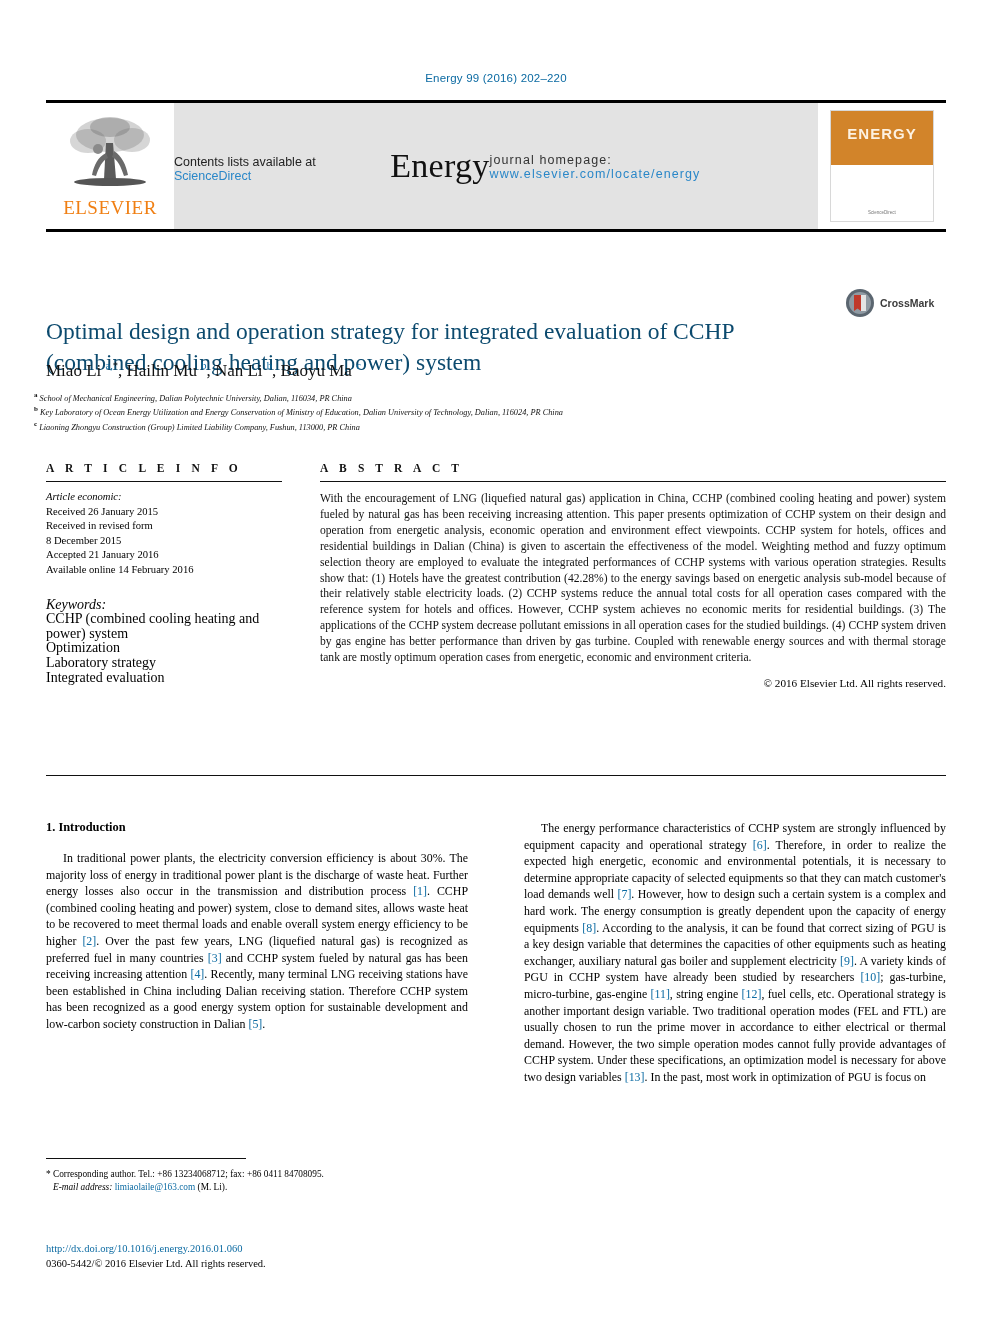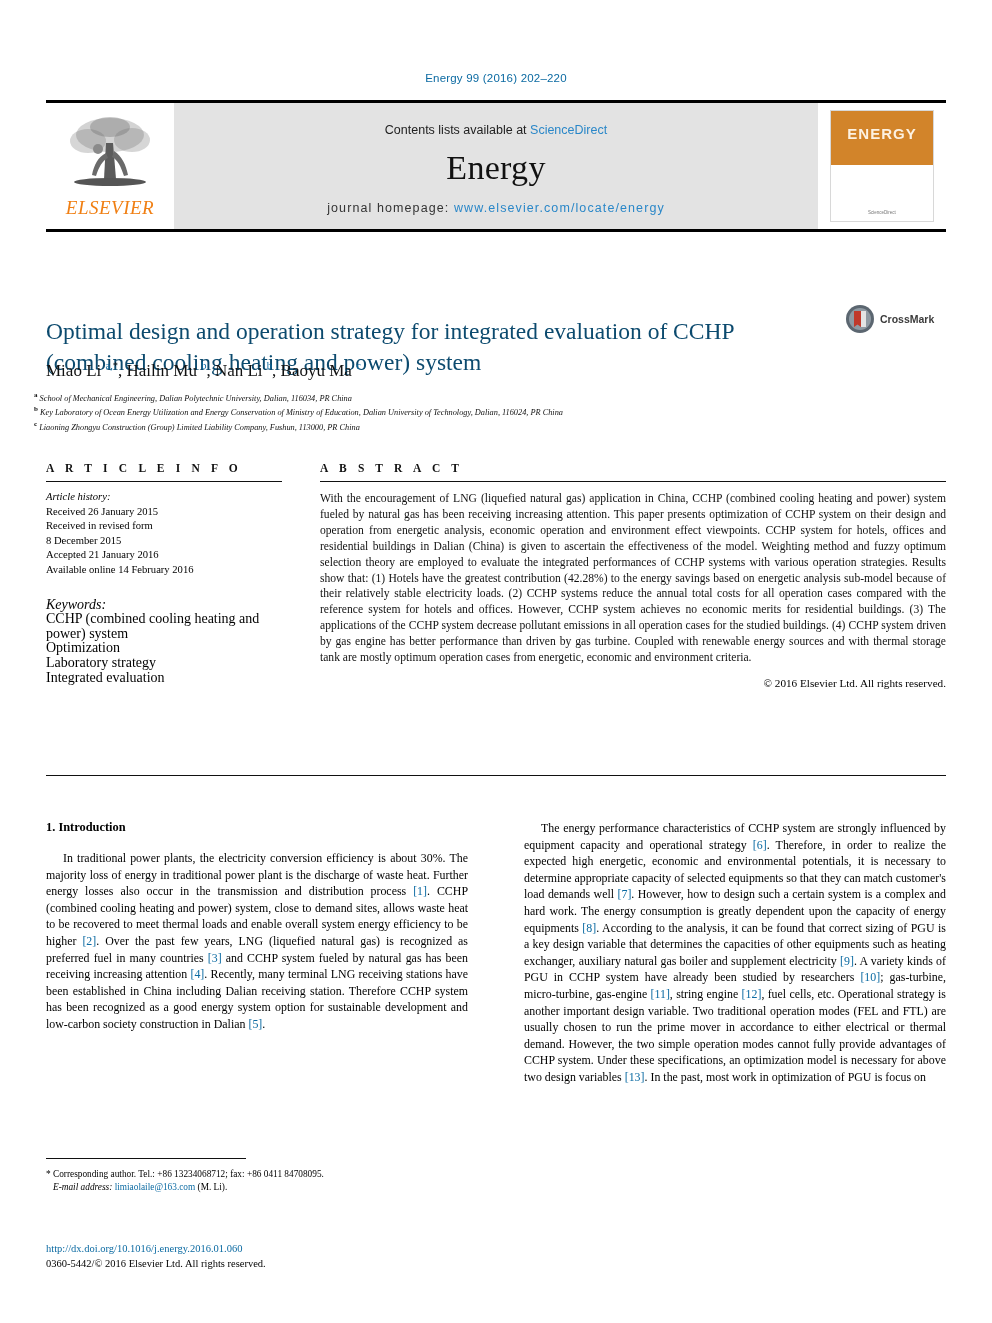--- a/index.html
+++ b/index.html
@@ -19,53 +19,53 @@
     font-family:"Liberation Sans",sans-serif;letter-spacing:.2px;
   }
 
   
   .masthead{
     position:absolute;left:46px;top:100px;width:900px;height:132px;
     border-top:3px solid #000;border-bottom:3px solid #000;
     box-sizing:border-box;display:flex;
   }
   .mast-logo{width:128px;flex:0 0 128px;display:flex;align-items:center;justify-content:center;}
-  .mast-mid{flex:1 1 auto;background:#e3e3e3;display:flex;flex-direction:column;
+  .mast-mid{flex:1 1 auto;background:#e3e3e3;display:flex;flex-direction:row;
     align-items:center;justify-content:center;padding-top:2px;box-sizing:border-box;}
   .mast-cover{width:128px;flex:0 0 128px;display:flex;align-items:center;justify-content:center;}
 
   .contents-line{font-family:"Liberation Sans",sans-serif;font-size:12.5px;color:#222;margin-top:4px;}
   .contents-line .sd{color:#2a87c8;}
   .journal-name{font-family:"Liberation Serif",serif;font-size:34px;color:#111;margin:12px 0 14px;letter-spacing:.3px;}
   .homepage{font-family:"Liberation Sans",sans-serif;font-size:12.5px;color:#333;letter-spacing:1.1px;}
   .homepage .url{color:#2a87c8;}
 
   
-  .els{width:112px;text-align:center;font-style:italic;}
+  .els{width:112px;text-align:center;}
   .els-tree{width:96px;height:78px;margin:0 auto;}
   .els-word{font-family:"Liberation Serif",serif;font-size:19px;letter-spacing:.5px;color:#f07f13;margin-top:2px;}
 
   
   .cover{width:104px;height:112px;background:#fff;border:1px solid #d8d8d8;box-sizing:border-box;}
   .cover-top{height:54px;background:#d2842a;position:relative;}
   .cover-energy{
     position:absolute;left:0;right:0;top:14px;text-align:center;
     font-family:"Liberation Sans",sans-serif;font-weight:bold;font-size:15px;
     color:#fdf2e2;letter-spacing:1px;
   }
   .cover-bot{height:56px;background:#fff;position:relative;}
   .cover-sd{position:absolute;left:0;right:0;bottom:6px;text-align:center;font-size:4.5px;color:#777;
     font-family:"Liberation Sans",sans-serif;}
 
   
   .title{
     position:absolute;left:46px;top:280px;width:760px;
     font-size:23.5px;line-height:31px;color:#0c4a6e;margin-top:36px;
   }
-  .crossmark{position:absolute;left:845px;top:304px;width:100px;text-align:center;}
+  .crossmark{position:absolute;left:845px;top:288px;width:100px;text-align:center;}
   .cm-badge{display:flex;align-items:center;gap:5px;}
   .cm-label{font-family:"Liberation Sans",sans-serif;font-size:10.5px;font-weight:bold;color:#3b3b3b;}
 
   
   .authors{position:absolute;left:46px;top:360px;width:800px;font-size:17px;color:#111;}
   .authors sup{font-size:10.5px;color:#0b6aa2;vertical-align:super;}
   .authors sup.star{color:#111;}
   .affils{position:absolute;left:34px;top:390px;width:900px;font-size:8.3px;line-height:11.6px;font-style:italic;color:#111;}
   .affils sup{font-style:normal;font-weight:bold;font-size:7px;vertical-align:super;}
 
@@ -180,21 +180,21 @@
     <div><sup>b</sup> <span>Key Laboratory of Ocean Energy Utilization and Energy Conservation of Ministry of Education, Dalian University of Technology, Dalian, 116024, PR China</span></div>
     <div><sup>c</sup> <span>Liaoning Zhongyu Construction (Group) Limited Liability Company, Fushun, 113000, PR China</span></div>
   </div>
 
   <div class="infoblock">
 
     <div class="info-col">
       <div class="colhead">A R T I C L E  I N F O</div>
       <div class="rule"></div>
       <div class="hist">
-        <div class="it">Article history:</div>
+        <div class="it">Article economic:</div>
         <div>Received 26 January 2015</div>
         <div>Received in revised form</div>
         <div>8 December 2015</div>
         <div>Accepted 21 January 2016</div>
         <div>Available online 14 February 2016</div>
       </div>
       <div class="kw">
         <div class="it">Keywords:</div>
         <div>CCHP (combined cooling heating and power) system</div>
         <div>Optimization</div>

